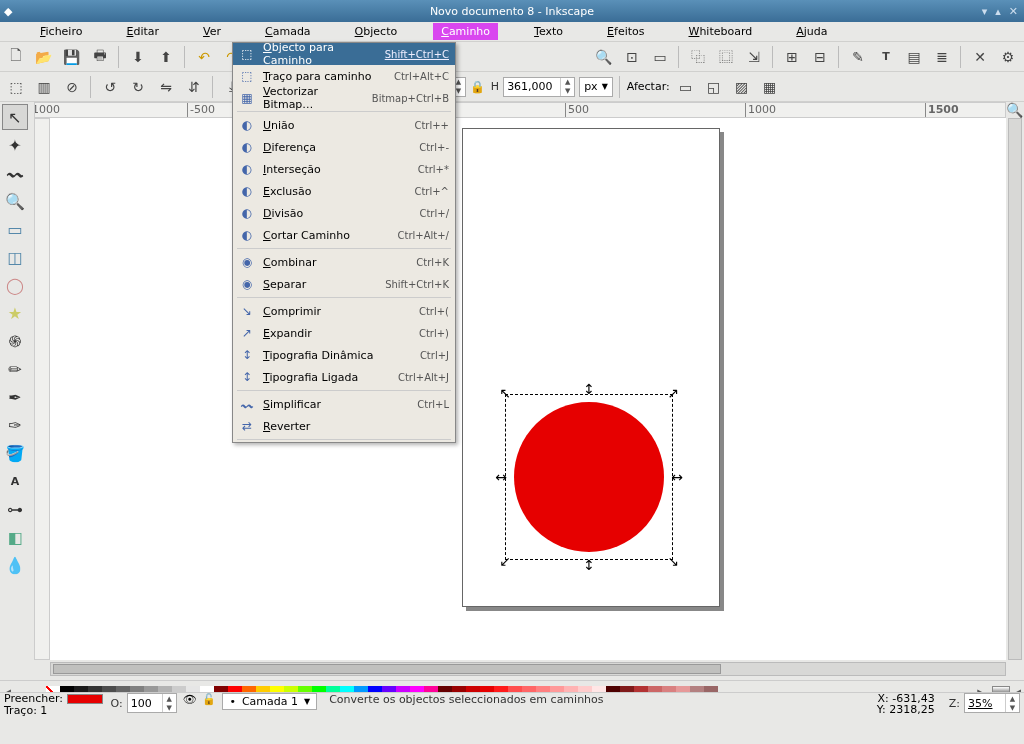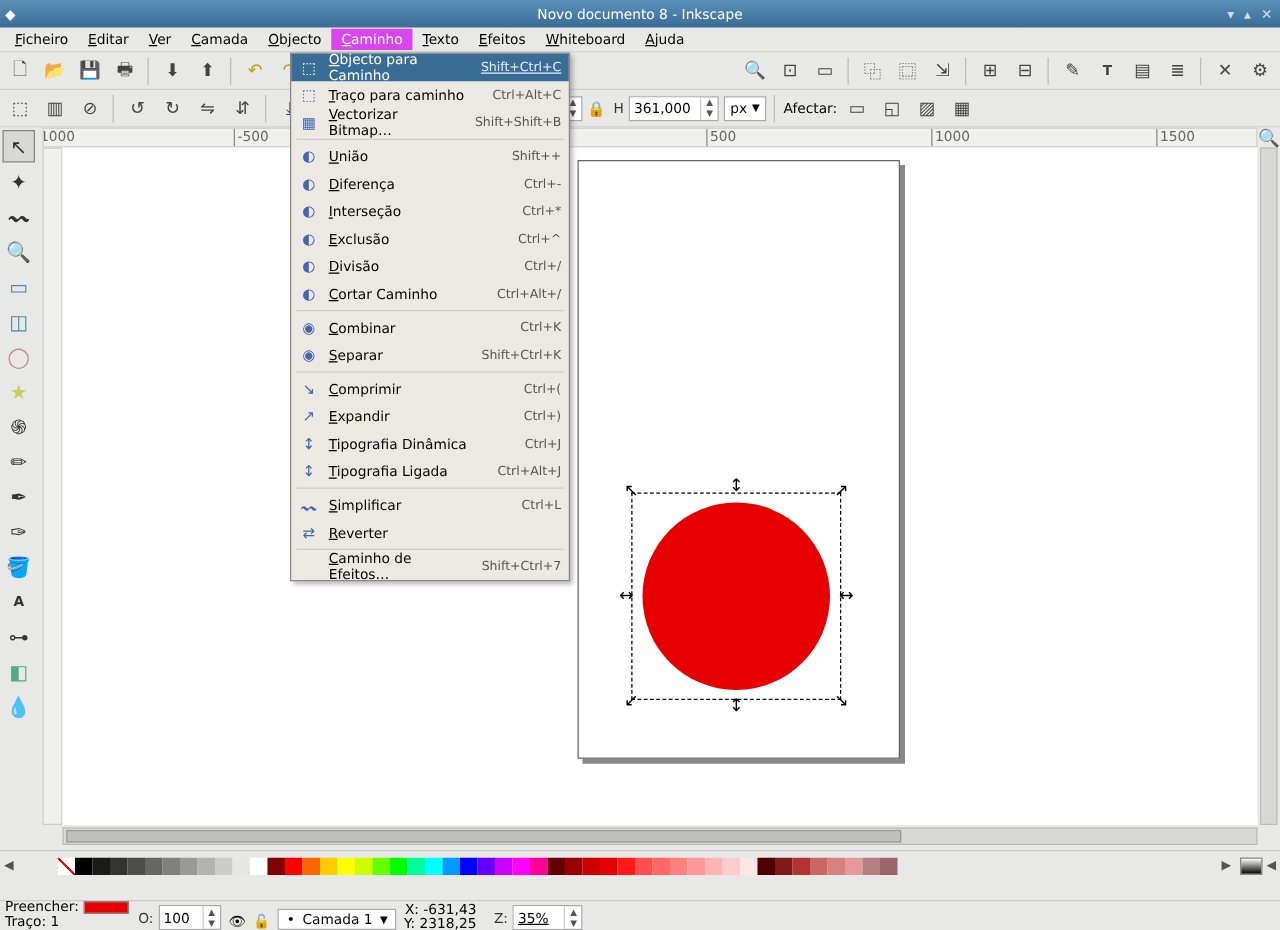--- a/index.html
+++ b/index.html
@@ -2,21 +2,21 @@
 <html><head>
 <meta charset="utf-8">
 <style>
 * { margin: 0; padding: 0; box-sizing: border-box; font-family: "DejaVu Sans", Arial, sans-serif; font-size: 11px; }
 body { background: #e8e8e6; width: 1024px; height: 744px; overflow: hidden; position: relative; }
 .titlebar { height: 22px; background: linear-gradient(#5a90b8, #3a6d96); color: #fff; display: flex; align-items: center; justify-content: center; position: relative; }
 .titlebar-left { position: absolute; left: 4px; display: flex; align-items: center; gap: 4px; }
 .titlebar-right { position: absolute; right: 6px; display: flex; gap: 8px; color: #cde; font-weight: bold; }
 .titlebar-right span { cursor: pointer; }
 .menubar { height: 20px; background: #e8e8e6; display: flex; align-items: center; padding: 0 4px; border-bottom: 1px solid #d0d0ce; }
-.menuitem { padding: 2px 8px; cursor: pointer; }
+.menuitem { padding: 2px 8px; cursor: pointer; margin-left: 28px; }
 .menuitem u { text-decoration: underline; }
 .menuitem.active { background: #d946ef; color: #fff; }
 .toolbar { height: 30px; background: #e8e8e6; display: flex; align-items: center; padding: 2px 4px; gap: 4px; border-bottom: 1px solid #d0d0ce; }
 .tbtn { width: 24px; height: 24px; display: flex; align-items: center; justify-content: center; border: 1px solid transparent; cursor: pointer; font-size: 14px; color: #444; }
 .sep { width: 2px; height: 22px; border-left: 1px solid #bbb; margin: 0 2px; }
 .toolbar2 { height: 30px; background: #e8e8e6; display: flex; align-items: center; padding: 2px 4px; gap: 4px; border-bottom: 1px solid #d0d0ce; }
 .field { display: flex; align-items: center; gap: 2px; }
 .field label { color: #333; margin: 0 2px; }
 .spin { display: flex; border: 1px solid #aaa; background: #fff; height: 20px; }
 .spin input { border: none; width: 56px; padding: 0 3px; font-size: 11px; text-align: left; }
@@ -40,21 +40,21 @@
 .scroll-h .thumb { position: absolute; left: 2px; width: 70%; top: 1px; bottom: 1px; background: #c0c0be; border: 1px solid #999; }
 .scroll-v { position: absolute; right: 2px; top: 16px; bottom: 18px; width: 14px; background: #d8d8d6; border: 1px solid #bbb; }
 .zoom-icon { position: absolute; right: 0px; top: 0px; font-size: 14px; }
 .palette { position: absolute; left: 0; right: 0; bottom: 40px; height: 24px; display: flex; align-items: center; background: #e8e8e6; border-top: 1px solid #ccc; }
 .swatches { display: flex; height: 14px; margin-left: 32px; flex: 1; overflow: hidden; }
 .sw { width: 14px; height: 14px; flex-shrink: 0; }
 .sw.none { background: #fff; position: relative; }
 .sw.none::after { content: ""; position: absolute; left: 0; top: 0; right: 0; bottom: 0; background: linear-gradient(to top right, transparent 45%, red 45%, red 55%, transparent 55%); }
 .pal-arrow { width: 14px; font-size: 10px; color: #555; text-align: center; }
 .pal-grad { width: 18px; height: 14px; background: linear-gradient(#fff, #000); margin-left: 4px; border: 1px solid #888; }
-.statusbar { position: absolute; left: 0; right: 0; bottom: 0; height: 24px; background: #e8e8e6; border-top: 1px solid #ccc; display: flex; align-items: flex-end; padding: 0 4px; gap: 6px; }
+.statusbar { position: absolute; left: 0; right: 0; bottom: 0; height: 52px; background: #e8e8e6; border-top: 1px solid #ccc; display: flex; align-items: flex-start; padding: 0 4px; gap: 6px; }
 .fill-stroke { font-size: 10px; line-height: 12px; }
 .fill-sw { display: inline-block; width: 36px; height: 10px; background: #e60000; vertical-align: middle; border: 1px solid #888; }
 .layer-sel { border: 1px solid #aaa; background: #fff; padding: 1px 6px; display: flex; align-items: center; gap: 6px; }
 .status-msg { flex: 1; color: #333; padding-left: 6px; }
 .coords { font-size: 10px; text-align: right; line-height: 11px; padding-right: 6px; }
 .dropdown { position: absolute; left: 232px; top: 42px; width: 224px; background: #ece9e2; border: 1px solid #888; box-shadow: 2px 2px 4px rgba(0,0,0,.3); z-index: 100; }
 .dd-item { display: flex; align-items: center; height: 22px; padding: 0 6px; gap: 8px; cursor: pointer; }
 .dd-item.hl { background: #3a6d96; color: #fff; }
 .dd-ico { width: 16px; height: 16px; display: flex; align-items: center; justify-content: center; font-size: 12px; color: #46a; }
 .dd-item.hl .dd-ico { color: #fff; }
@@ -203,21 +203,21 @@
     <div class="tool">⊶</div>
     <div class="tool" style="color:#5a8">◧</div>
     <div class="tool">💧</div>
   </div>
   <div class="ruler-h" id="ruler-h">
       <div class="tick" style="left: -10px;">-1000</div>
       <div class="tick" style="left: 152px;">-500</div>
       <div class="tick" style="left: 350px;">0</div>
       <div class="tick" style="left: 530px;">500</div>
       <div class="tick" style="left: 710px;">1000</div>
-      <div class="tick" style="left: 890px;">1500</div>
+      <div class="tick" style="left: 890px; font-weight: bold;">1500</div>
     </div>
   <div class="ruler-v"></div>
   <div class="zoom-icon">🔍</div>
   <div class="canvas">
     <div class="page-shadow"></div>
     <div class="page"></div>
     <div class="circle"></div>
     <div class="sel-box"></div>
     <div class="handle" style="left:448px; top:268px">↖</div>
     <div class="handle" style="left:532px; top:264px">↕</div>
@@ -241,27 +241,27 @@
       <span class="dd-short">Shift+Ctrl+C</span>
     </div>
     <div class="dd-item">
       <span class="dd-ico">⬚</span>
       <span class="dd-label"><u>T</u>raço para caminho</span>
       <span class="dd-short">Ctrl+Alt+C</span>
     </div>
     <div class="dd-item">
       <span class="dd-ico">▦</span>
       <span class="dd-label"><u>V</u>ectorizar Bitmap…</span>
-      <span class="dd-short">Shift+Shift+B</span>
+      <span class="dd-short">Bitmap+Ctrl+B</span>
     </div>
     <div class="dd-sep"></div>
     <div class="dd-item">
       <span class="dd-ico">◐</span>
       <span class="dd-label"><u>U</u>nião</span>
-      <span class="dd-short">Shift++</span>
+      <span class="dd-short">Ctrl++</span>
     </div>
     <div class="dd-item">
       <span class="dd-ico">◐</span>
       <span class="dd-label"><u>D</u>iferença</span>
       <span class="dd-short">Ctrl+-</span>
     </div>
     <div class="dd-item">
       <span class="dd-ico">◐</span>
       <span class="dd-label"><u>I</u>nterseção</span>
       <span class="dd-short">Ctrl+*</span>
@@ -318,25 +318,20 @@
       <span class="dd-ico">〰</span>
       <span class="dd-label"><u>S</u>implificar</span>
       <span class="dd-short">Ctrl+L</span>
     </div>
     <div class="dd-item">
       <span class="dd-ico">⇄</span>
       <span class="dd-label"><u>R</u>everter</span>
       <span class="dd-short"></span>
     </div>
     <div class="dd-sep"></div>
-    <div class="dd-item">
-      <span class="dd-ico"></span>
-      <span class="dd-label"><u>C</u>aminho de Efeitos…</span>
-      <span class="dd-short">Shift+Ctrl+7</span>
-    </div>
   </div>
 
 <div class="palette">
   <span class="pal-arrow">◀</span>
   <div class="swatches" id="swatches">
       <div class="sw none"></div>
       <div class="sw" style="background: rgb(0, 0, 0);"></div>
       <div class="sw" style="background: rgb(26, 26, 26);"></div>
       <div class="sw" style="background: rgb(51, 51, 51);"></div>
       <div class="sw" style="background: rgb(77, 77, 77);"></div>
@@ -402,20 +397,21 @@
           <div>▲</div>
           <div>▼</div>
         </div>
     </div>
   </div>
   <span>👁</span>
   <span>🔓</span>
   <div class="layer-sel">
     •<span>Camada 1</span><span style="font-size:8px">▼</span>
   </div>
+  <div class="status-msg">Converte os objectos seleccionados em caminhos</div>
   <div class="coords">
     <div>X: -631,43</div>
     <div>Y: 2318,25</div>
   </div>
   <div class="field">
     <label>Z:</label>
     <div class="spin">
       <input style="width: 40px; text-decoration: underline;" value="35%">
       <div class="updown">
           <div>▲</div>

